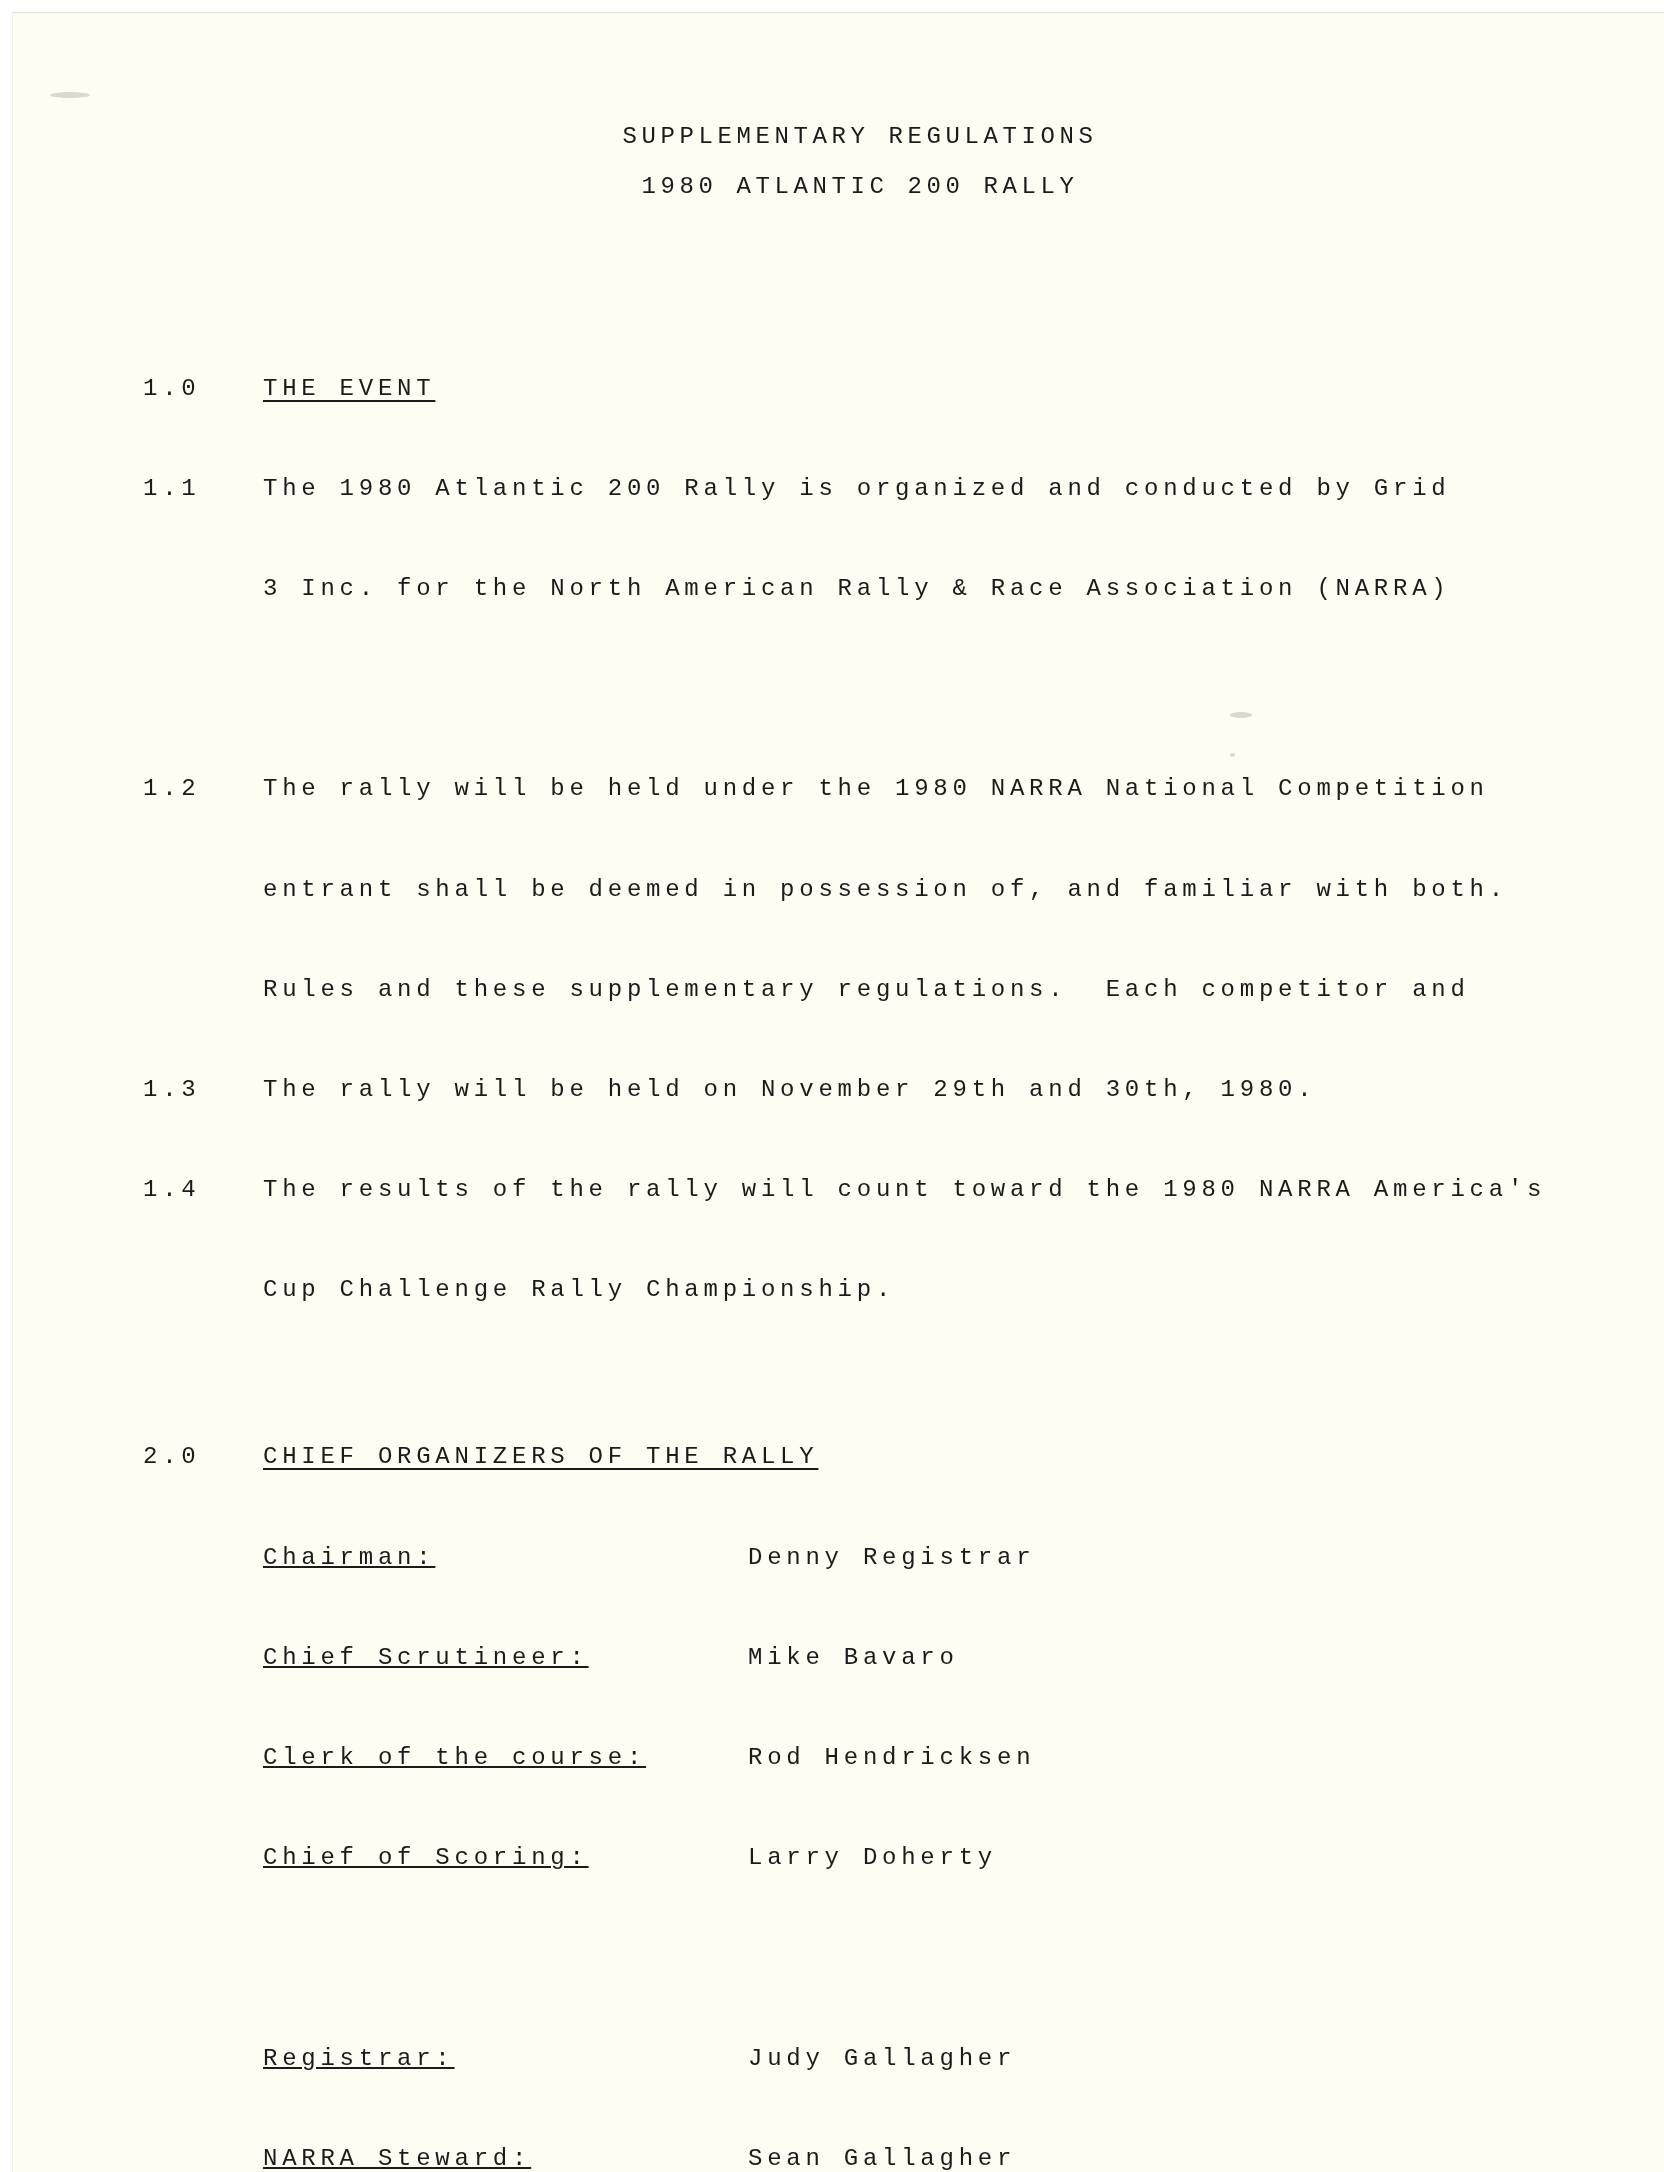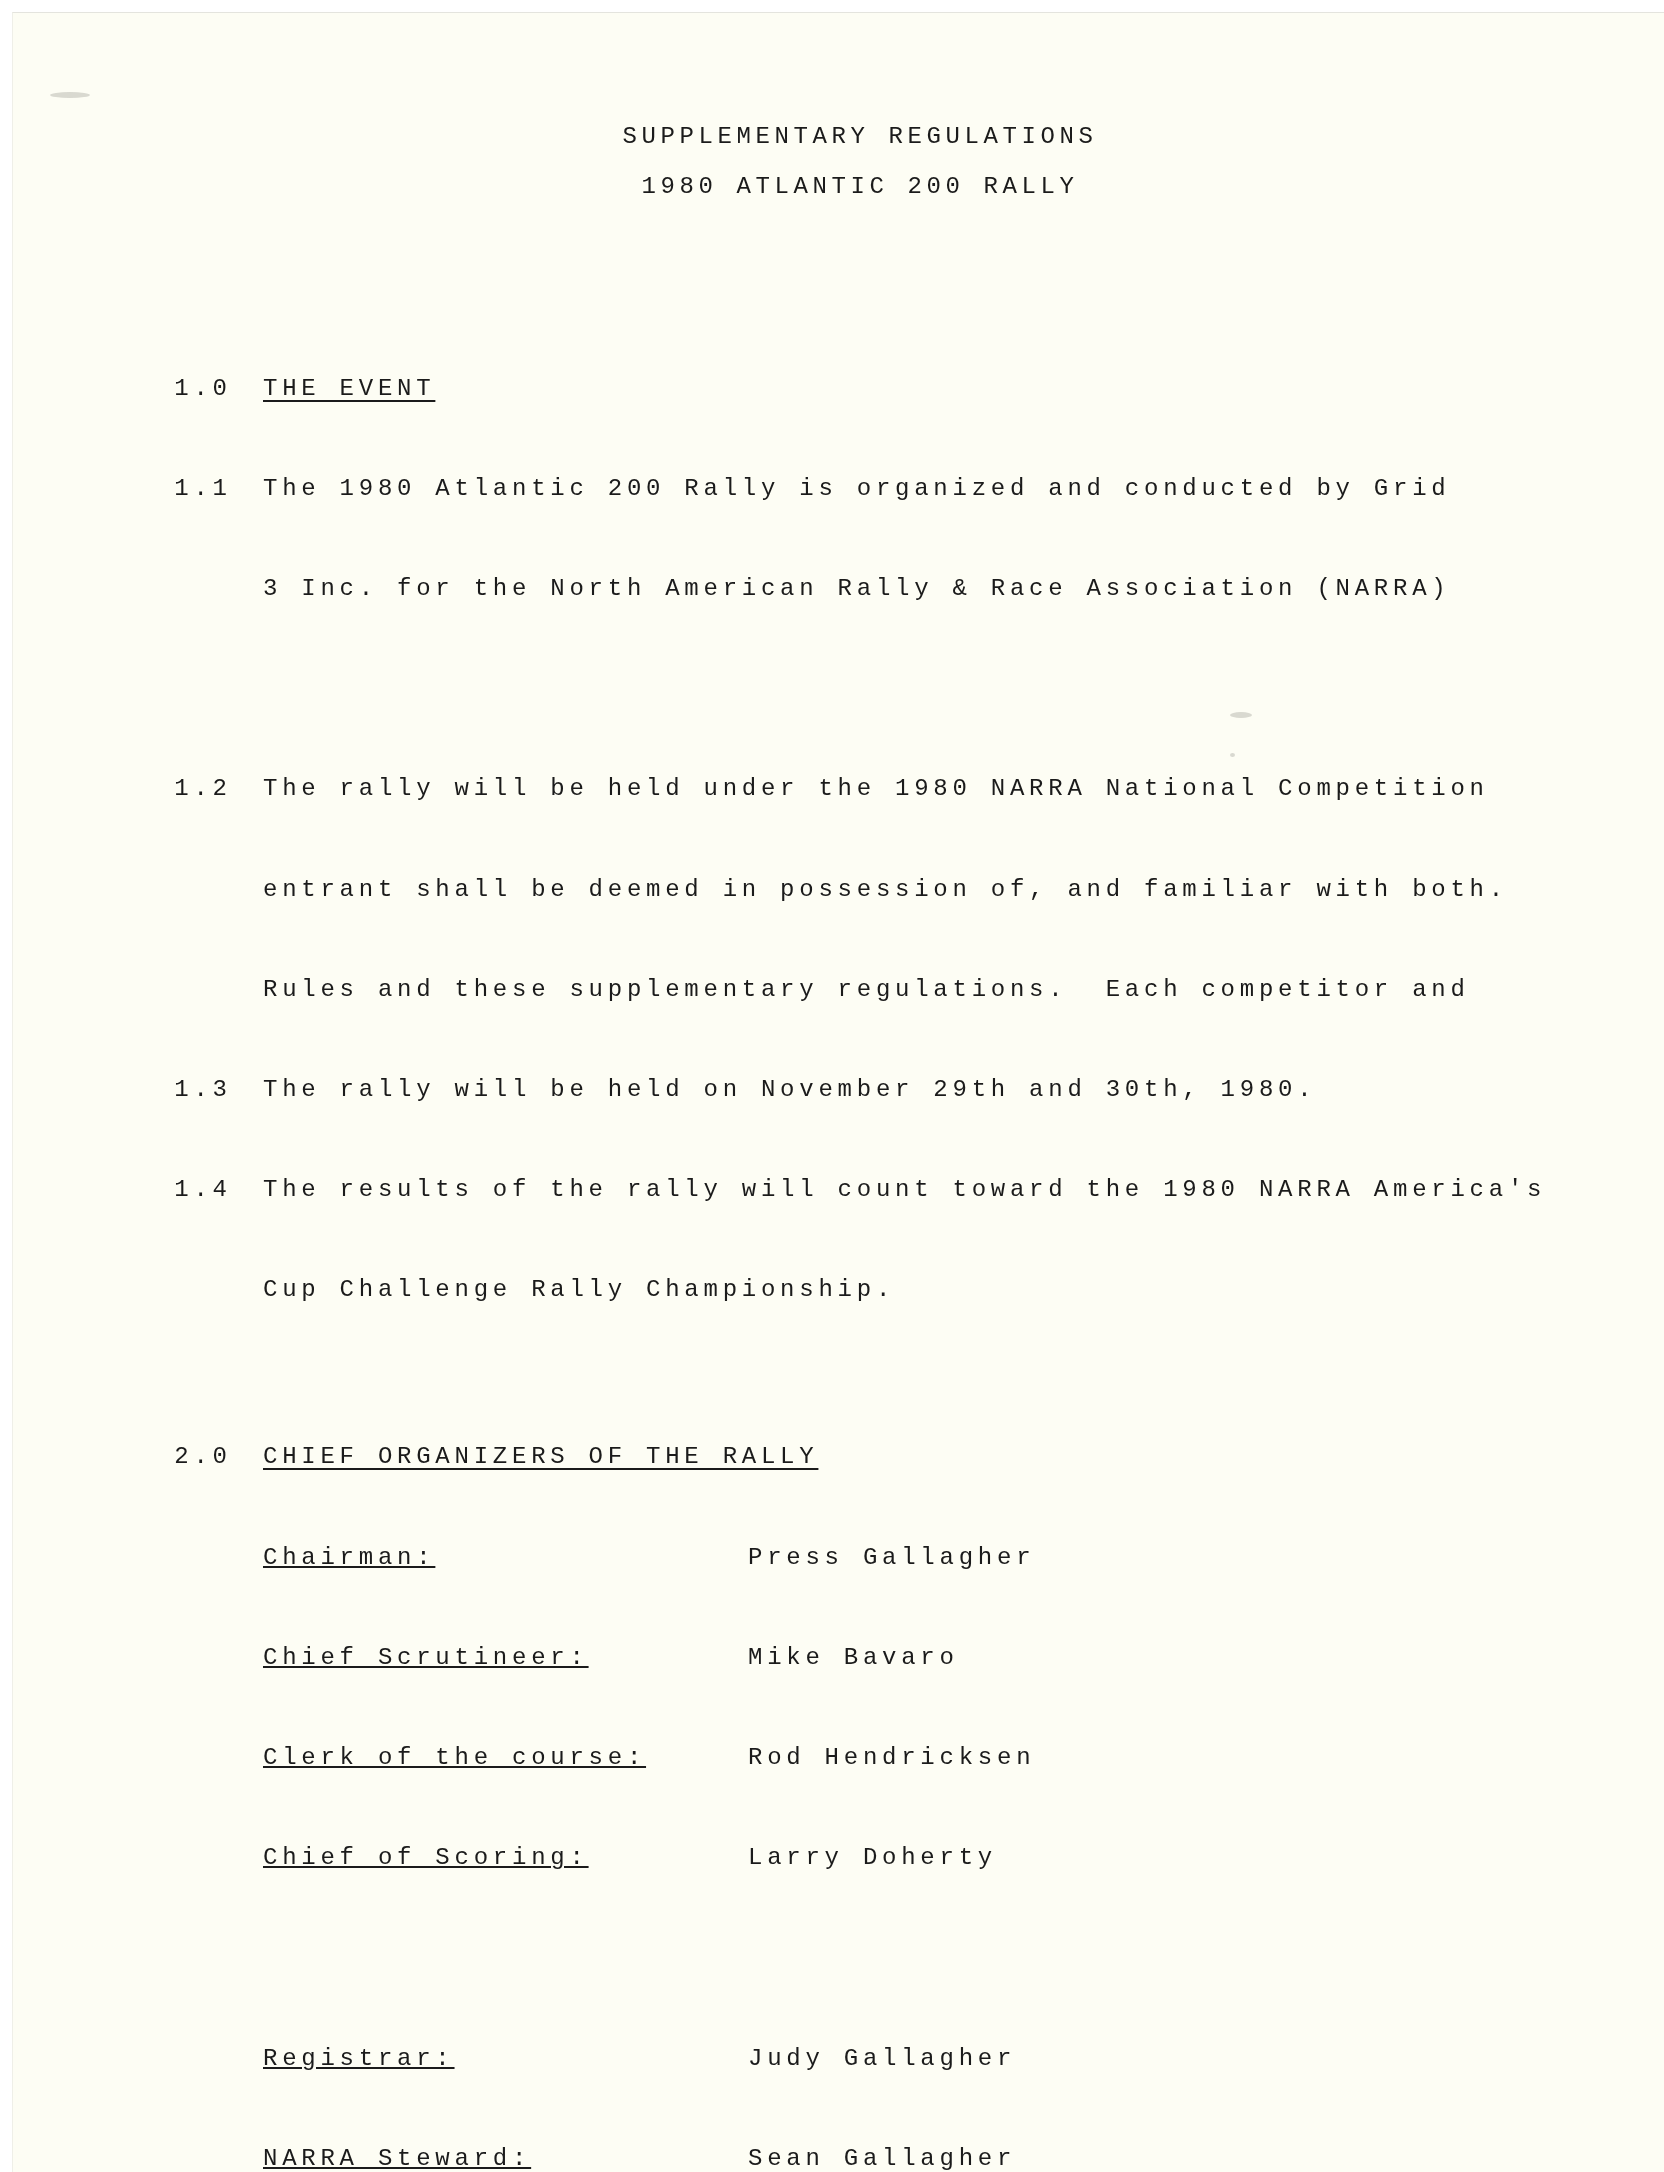--- a/index.html
+++ b/index.html
@@ -34,21 +34,21 @@
   .body {
     position: absolute;
     left: 143px;
     top: 238px;
     font-size: 24px;
     letter-spacing: 4.75px;
     line-height: 33.4px;
     white-space: pre;
   }
   .row { display: flex; height: 33.4px; }
-  .num { width: 120px; flex: none; text-align: center; }
+  .num { width: 120px; flex: none; }
   .txt { flex: none; }
   .u { text-decoration: underline; text-underline-offset: 5px; text-decoration-thickness: 2px; }
   .org .label { display: inline-block; width: 485px; text-decoration: underline; }
   .mark {
     position: absolute; border-radius: 50%;
     background: rgba(150,150,140,0.35);
   }
 </style>
 </head>
 <body>
@@ -77,21 +77,21 @@
   <div class="row"><span class="num"></span><span class="txt">Rules and these supplementary regulations.  Each competitor and</span></div>
   <div class="row"><span class="num">1.3</span><span class="txt">The rally will be held on November 29th and 30th, 1980.</span></div>
   <div class="row"><span class="num">1.4</span><span class="txt">The results of the rally will count toward the 1980 NARRA America's</span></div>
   <div class="row"><span class="num"></span><span class="txt">Cup Challenge Rally Championship.</span></div>
 
   
   <div class="row">
     <span class="num">2.0</span>
     <span class="txt u">CHIEF ORGANIZERS OF THE RALLY</span>
   </div>
-  <div class="row org"><span class="num"></span><span class="txt"><span class="label">Chairman:</span><span>Press Gallagher</span></span></div>
+  <div class="row org"><span class="num"></span><span class="txt"><span class="label">Chairman:</span><span>Denny Registrar</span></span></div>
   <div class="row org"><span class="num"></span><span class="txt"><span class="label">Chief Scrutineer:</span><span>Mike Bavaro</span></span></div>
   <div class="row org"><span class="num"></span><span class="txt"><span class="label">Clerk of the course:</span><span>Rod Hendricksen</span></span></div>
   <div class="row org"><span class="num"></span><span class="txt"><span class="label">Chief of Scoring:</span><span>Larry Doherty</span></span></div>
   <div class="row org"><span class="num"></span></div>
   <div class="row org"><span class="num"></span><span class="txt"><span class="label">Registrar:</span><span>Judy Gallagher</span></span></div>
   <div class="row org"><span class="num"></span><span class="txt"><span class="label">NARRA Steward:</span><span>Sean Gallagher</span></span></div>
   
   
   
   

